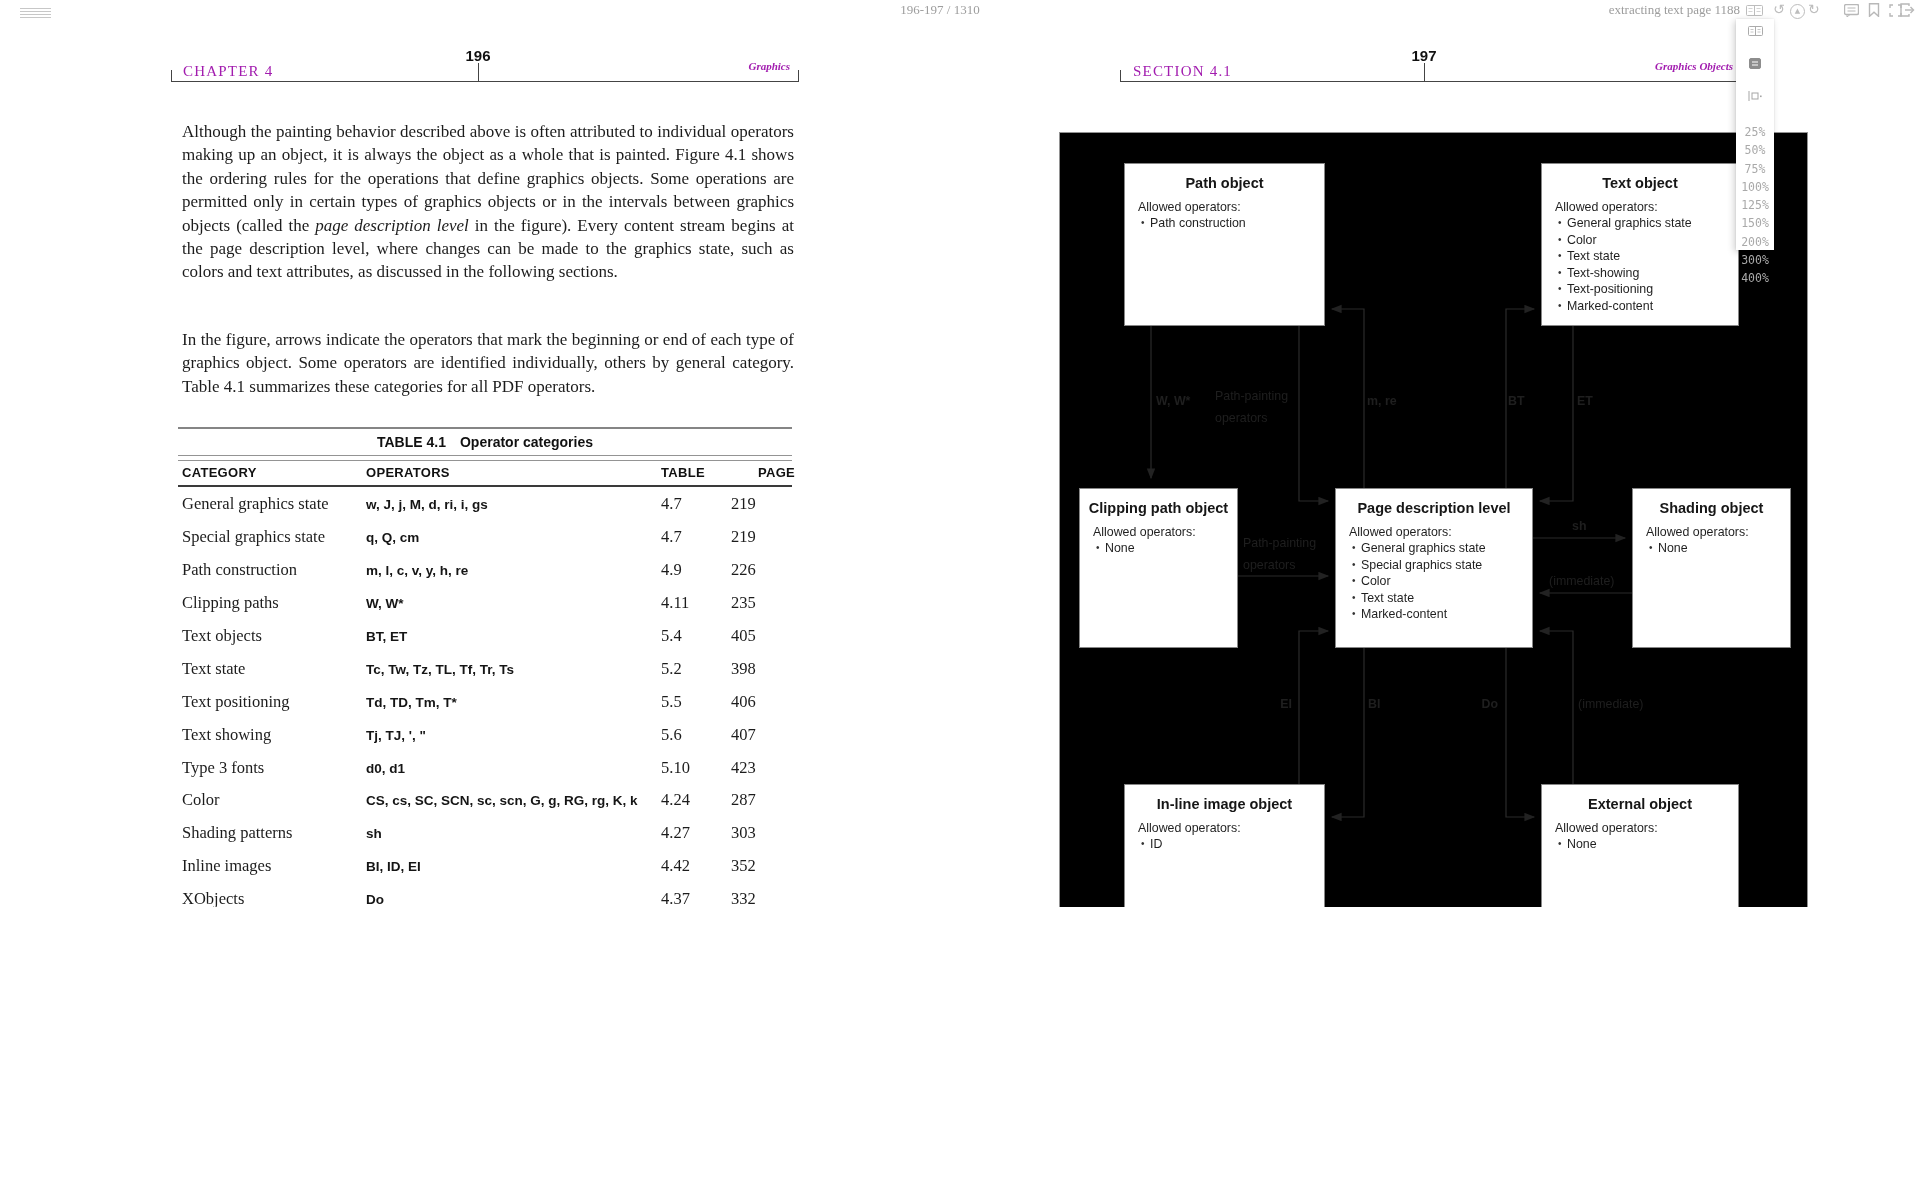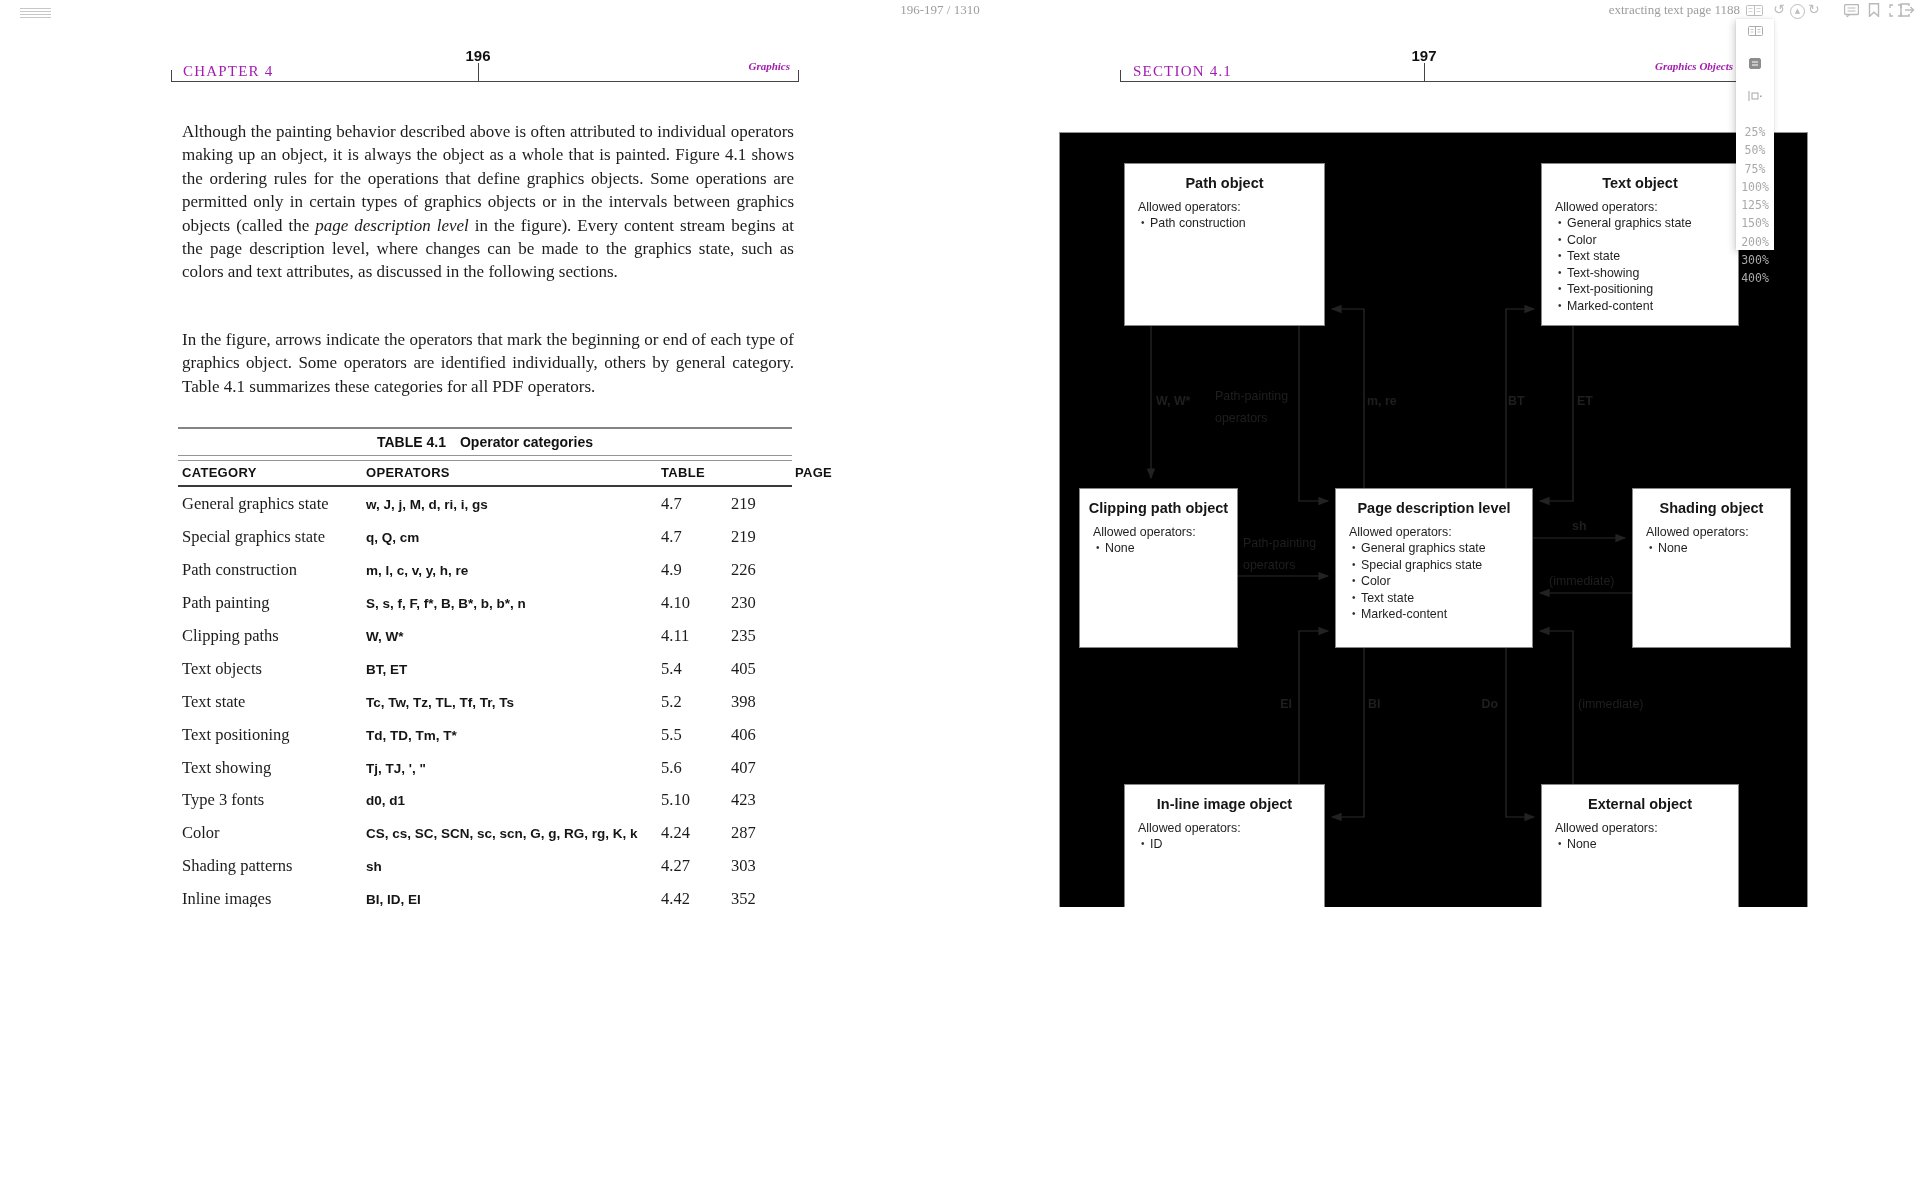--- a/index.html
+++ b/index.html
@@ -187,47 +187,41 @@
   <div class="tbl">
     <div class="t-rule-top"></div>
     <div class="t-title">
       <span>TABLE 4.1</span><span class="gap"></span><span>Operator categories</span>
     </div>
     <div class="t-rule-dbl"></div>
     <div class="t-head">
       <span style="left:4px;">CATEGORY</span>
       <span style="left:188px;">OPERATORS</span>
       <span style="left:483px;">TABLE</span>
-      <span style="left:585px;padding-left:32px;">PAGE</span>
+      <span style="left:548px;padding-left:32px;">PAGE</span>
     </div>
     <div class="t-rule-dark"></div>
     <div class="t-rows">
         <div class="t-row">
           <span class="c0">General graphics state</span>
           <span class="c1">w, J, j, M, d, ri, i, gs</span>
           <span class="c2">4.7</span>
           <span class="c3">219</span>
         </div>
         <div class="t-row">
           <span class="c0">Special graphics state</span>
           <span class="c1">q, Q, cm</span>
           <span class="c2">4.7</span>
           <span class="c3">219</span>
         </div>
         <div class="t-row">
           <span class="c0">Path construction</span>
           <span class="c1">m, l, c, v, y, h, re</span>
           <span class="c2">4.9</span>
           <span class="c3">226</span>
-        </div>
-        <div class="t-row">
-          <span class="c0">Path painting</span>
-          <span class="c1">S, s, f, F, f*, B, B*, b, b*, n</span>
-          <span class="c2">4.10</span>
-          <span class="c3">230</span>
         </div>
         <div class="t-row">
           <span class="c0">Clipping paths</span>
           <span class="c1">W, W*</span>
           <span class="c2">4.11</span>
           <span class="c3">235</span>
         </div>
         <div class="t-row">
           <span class="c0">Text objects</span>
           <span class="c1">BT, ET</span>

